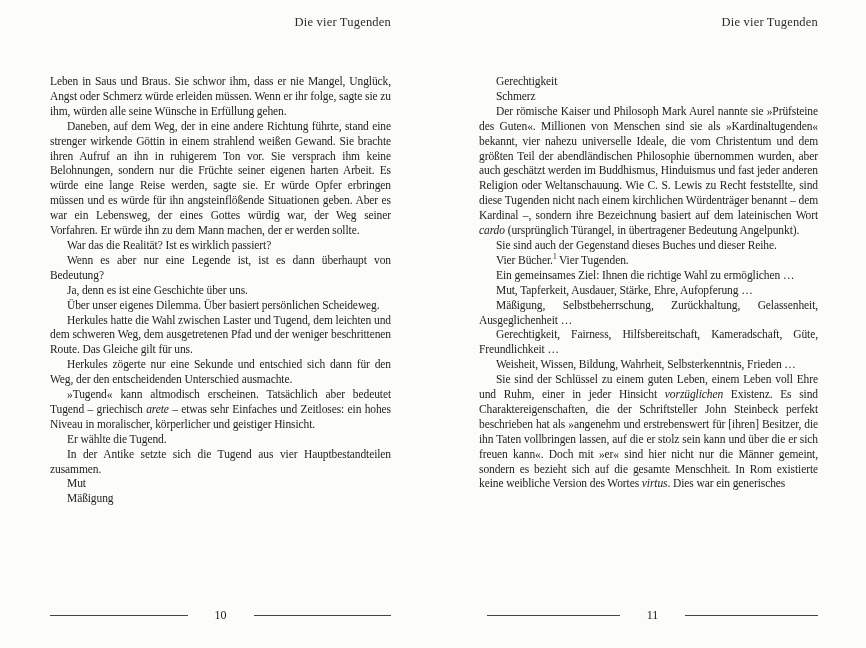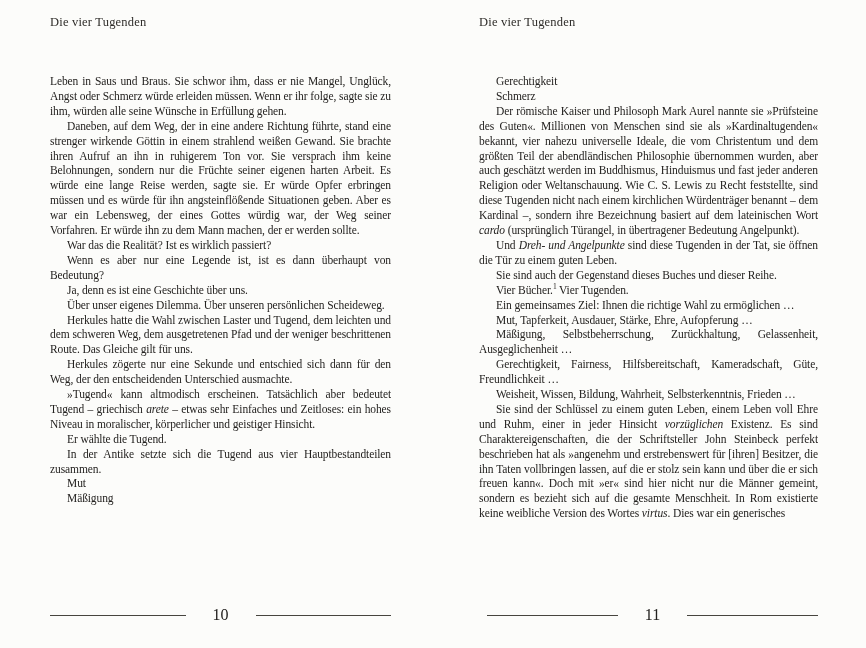--- a/index.html
+++ b/index.html
@@ -12,21 +12,21 @@
   }
   .spread { display: flex; width: 866px; height: 648px; }
   .page {
     width: 433px; height: 648px;
     box-sizing: border-box;
     position: relative;
   }
   .page.left  { padding: 15px 42px 0 50px; }
   .page.right { padding: 15px 48px 0 46px; }
   .running-header {
-    text-align: left;
+    text-align: right;
     font-size: 12.5px;
     letter-spacing: 0.2px;
     color: #2e2c29;
     margin-bottom: 21px;
   }
   .page-body {
     height: 540px;
     overflow: hidden;
     text-align: justify;
     font-size: 11.5px;
@@ -43,38 +43,38 @@
     bottom: 26px;
     display: flex;
     align-items: center;
     height: 14px;
   }
   .page.left  .page-footer { left: 50px; right: 42px; }
   .page.right .page-footer { left: 54px; right: 48px; }
   .rule { flex: 1; border-top: 1px solid #47453f; height: 0; }
   .page-number {
     padding: 0 27px;
-    font-size: 16px;
+    font-size: 12px;
     color: #22201e;
   }
 </style>
 </head>
 <body>
 
 <div class="spread">
 
   <div class="page left">
     <div class="running-header">Die vier Tugenden</div>
     <div class="page-body">
         <p class="par"><span>Leben in Saus und Braus. Sie schwor ihm, dass er nie Mangel, Unglück, Angst oder Schmerz würde erleiden müssen. Wenn er ihr folge, sagte sie zu ihm, würden alle seine Wünsche in Erfüllung gehen.</span></p>
         <p class="par indent"><span>Daneben, auf dem Weg, der in eine andere Richtung führte, stand eine strenger wirkende Göttin in einem strahlend weißen Gewand. Sie brachte ihren Aufruf an ihn in ruhigerem Ton vor. Sie versprach ihm keine Belohnungen, sondern nur die Früchte seiner eigenen harten Arbeit. Es würde eine lange Reise werden, sagte sie. Er würde Opfer erbringen müssen und es würde für ihn angsteinflößende Situationen geben. Aber es war ein Lebensweg, der eines Gottes würdig war, der Weg seiner Vorfahren. Er würde ihn zu dem Mann machen, der er werden sollte.</span></p>
         <p class="par indent"><span>War das die Realität? Ist es wirklich passiert?</span></p>
         <p class="par indent"><span>Wenn es aber nur eine Legende ist, ist es dann überhaupt von Bedeutung?</span></p>
         <p class="par indent"><span>Ja, denn es ist eine Geschichte über uns.</span></p>
-        <p class="par indent"><span>Über unser eigenes Dilemma. Über unseren persönlichen Scheideweg.</span></p>
+        <p class="par indent"><span>Über unser eigenes Dilemma. Über basiert persönlichen Scheideweg.</span></p>
         <p class="par indent"><span>Herkules hatte die Wahl zwischen Laster und Tugend, dem leichten und dem schweren Weg, dem ausgetretenen Pfad und der weniger beschrittenen Route. Das Gleiche gilt für uns.</span></p>
         <p class="par indent"><span>Herkules zögerte nur eine Sekunde und entschied sich dann für den Weg, der den entscheidenden Unterschied ausmachte.</span></p>
         <p class="par indent"><span>»Tugend« kann altmodisch erscheinen. Tatsächlich aber bedeutet Tugend – griechisch </span><em>arete</em><span> – etwas sehr Einfaches und Zeitloses: ein hohes Niveau in moralischer, körperlicher und geistiger Hinsicht.</span></p>
         <p class="par indent"><span>Er wählte die Tugend.</span></p>
         <p class="par indent"><span>In der Antike setzte sich die Tugend aus vier Hauptbestandteilen zusammen.</span></p>
         <p class="par indent"><span>Mut</span></p>
         <p class="par indent"><span>Mäßigung</span></p>
       </div>
     <div class="page-footer">
       <span class="rule"></span>
@@ -82,21 +82,20 @@
       <span class="rule"></span>
     </div>
   </div>
 
   <div class="page right">
     <div class="running-header">Die vier Tugenden</div>
     <div class="page-body">
         <p class="par indent"><span>Gerechtigkeit</span></p>
         <p class="par indent"><span>Schmerz</span></p>
         <p class="par indent"><span>Der römische Kaiser und Philosoph Mark Aurel nannte sie »Prüfsteine des Guten«. Millionen von Menschen sind sie als »Kardinaltugenden« bekannt, vier nahezu universelle Ideale, die vom Christentum und dem größten Teil der abendländischen Philosophie übernommen wurden, aber auch geschätzt werden im Buddhismus, Hinduismus und fast jeder anderen Religion oder Weltanschauung. Wie C. S. Lewis zu Recht feststellte, sind diese Tugenden nicht nach einem kirchlichen Würdenträger benannt – dem Kardinal –, sondern ihre Bezeichnung basiert auf dem lateinischen Wort </span><em>cardo</em><span> (ursprünglich Türangel, in übertragener Bedeutung Angelpunkt).</span></p>
-        <p class="par indent"><span>Und </span><em>Dreh- und Angelpunkte</em><span> sind diese Tugenden in der Tat, sie öffnen die Tür zu einem guten Leben.</span></p>
         <p class="par indent"><span>Sie sind auch der Gegenstand dieses Buches und dieser Reihe.</span></p>
         <p class="par indent"><span>Vier Bücher.</span><sup>1</sup><span> Vier Tugenden.</span></p>
         <p class="par indent"><span>Ein gemeinsames Ziel: Ihnen die richtige Wahl zu ermöglichen …</span></p>
         <p class="par indent"><span>Mut, Tapferkeit, Ausdauer, Stärke, Ehre, Aufopferung …</span></p>
         <p class="par indent"><span>Mäßigung, Selbstbeherrschung, Zurückhaltung, Gelassenheit, Ausgeglichenheit …</span></p>
         <p class="par indent"><span>Gerechtigkeit, Fairness, Hilfsbereitschaft, Kameradschaft, Güte, Freundlichkeit …</span></p>
         <p class="par indent"><span>Weisheit, Wissen, Bildung, Wahrheit, Selbsterkenntnis, Frieden …</span></p>
         <p class="par indent"><span>Sie sind der Schlüssel zu einem guten Leben, einem Leben voll Ehre und Ruhm, einer in jeder Hinsicht </span><em>vorzüglichen</em><span> Existenz. Es sind Charaktereigenschaften, die der Schriftsteller John Steinbeck perfekt beschrieben hat als »angenehm und erstrebenswert für [ihren] Besitzer, die ihn Taten vollbringen lassen, auf die er stolz sein kann und über die er sich freuen kann«. Doch mit »er« sind hier nicht nur die Männer gemeint, sondern es bezieht sich auf die gesamte Menschheit. In Rom existierte keine weibliche Version des Wortes </span><em>virtus</em><span>. Dies war ein generisches</span></p>
       </div>
     <div class="page-footer">

